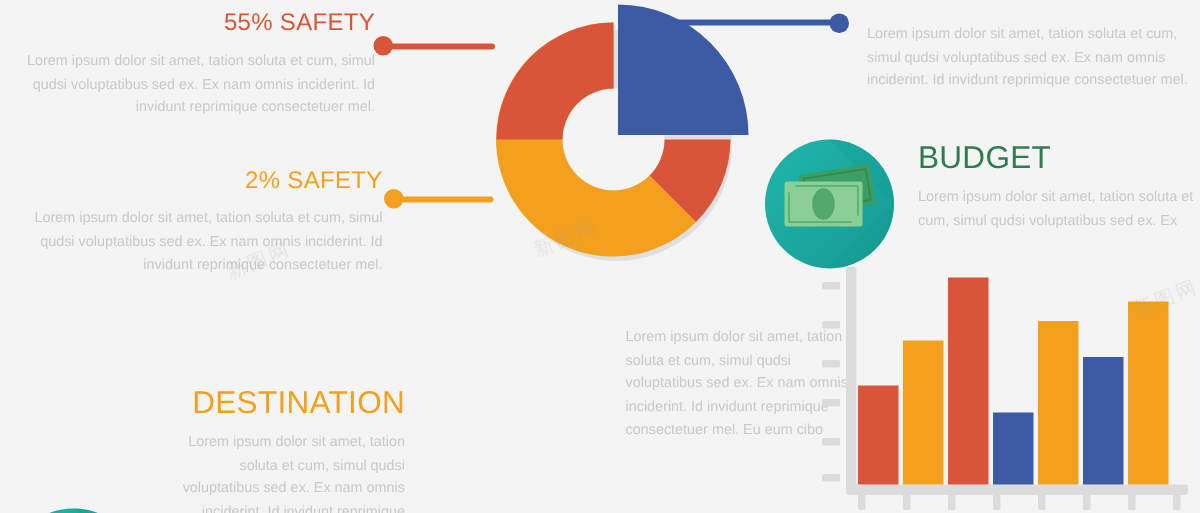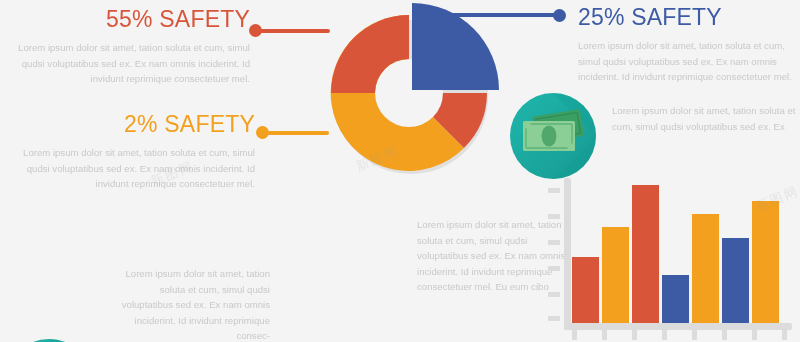--- a/index.html
+++ b/index.html
@@ -8,21 +8,21 @@
     background:#f4f4f4;
     font-family:"Liberation Sans", sans-serif;
     overflow:hidden;
     position:relative;
   }
   .stage{position:absolute;left:0;top:0;width:800px;height:342px;}
   .abs{position:absolute;}
 
   
   .heading{
-    font-size:23px;font-weight:400;letter-spacing:.2px;
+    font-size:16px;font-weight:400;letter-spacing:.2px;
     white-space:nowrap;line-height:1;
   }
   .heading.big{font-size:21px;}
   .body-text{
     font-size:9.6px;line-height:1.62;color:#c9c9c9;
   }
   .ta-right{text-align:right;}
   .ta-left{text-align:left;}
 
   .c-red{color:#d9553a;}
@@ -74,21 +74,20 @@
 
   <div class="abs ta-right" style="left:10px;top:113px;width:245px;">
     <div class="heading c-orange">2% SAFETY</div>
     <div class="body-text" style="margin-top:9px;">Lorem ipsum dolor sit amet, tation soluta et cum, simul qudsi voluptatibus sed ex. Ex nam omnis inciderint. Id invidunt reprimique consectetuer mel.</div>
   </div>
 
   <div class="abs leader-dot bg-orange" style="left:256px;top:126px;"></div>
   <div class="abs leader-line bg-orange" style="left:267px;top:130.5px;width:62px;"></div>
 
   <div class="abs ta-left" style="left:578px;top:6px;width:218px;">
-    <div class="heading c-blue">25% SAFETY</div>
     <div class="body-text" style="margin-top:9px;">Lorem ipsum dolor sit amet, tation soluta et cum, simul qudsi voluptatibus sed ex. Ex nam omnis inciderint. Id invidunt reprimique consectetuer mel.</div>
   </div>
 
   <div class="abs leader-line bg-blue" style="left:448px;top:13px;width:110px;"></div>
   <div class="abs leader-dot bg-blue" style="left:553px;top:9px;"></div>
 
   <div class="abs donut-wrap" style="left:313px;top:-2px;">
     <svg width="200" height="195" viewBox="0 0 200 195">
       <defs>
         <mask id="donutHole">
@@ -128,20 +127,21 @@
 
         <rect x="14" y="29" width="52" height="30" rx="1.5" fill="#8ccf96"></rect>
         <rect x="17" y="32" width="46" height="24" rx="1" fill="none" stroke="#5fb377" stroke-width="1.4"></rect>
         <ellipse cx="40" cy="44" rx="7.5" ry="10.5" fill="#52a86c"></ellipse>
         <circle cx="18.5" cy="33.5" r="3.2" fill="#8ccf96"></circle>
         <circle cx="61.5" cy="54.5" r="3.2" fill="#8ccf96"></circle>
       </g>
     </svg>
   </div>
   <div class="abs ta-left" style="left:612px;top:95px;width:185px;">
+    <div class="heading big c-green">BUDGET</div>
     <div class="body-text" style="margin-top:8px;">Lorem ipsum dolor sit amet, tation soluta et cum, simul qudsi voluptatibus sed ex. Ex</div>
   </div>
 
   <div class="abs icon-circle" style="left:3px;top:250px;width:92px;height:92px;">
     <svg width="92" height="92" viewBox="0 0 92 92">
       <defs>
         <linearGradient id="tealg2" x1="0" y1="0" x2="1" y2="1">
           <stop offset="0%" stop-color="#21b4a8"></stop>
           <stop offset="100%" stop-color="#14998f"></stop>
         </linearGradient>
@@ -169,20 +169,21 @@
         <circle cx="43" cy="40" r="8" fill="#bdbdbd"></circle>
 
         <circle cx="43" cy="21" r="1.5" fill="#8d8d8d"></circle>
         <circle cx="43" cy="59" r="1.5" fill="#8d8d8d"></circle>
         <circle cx="24" cy="40" r="1.5" fill="#8d8d8d"></circle>
         <circle cx="62" cy="40" r="1.5" fill="#8d8d8d"></circle>
       </g>
     </svg>
   </div>
   <div class="abs ta-right" style="left:108px;top:258px;width:162px;">
+    <div class="heading big c-orange">DESTINATION</div>
     <div class="body-text" style="margin-top:8px;">Lorem ipsum dolor sit amet, tation soluta et cum, simul qudsi voluptatibus sed ex. Ex nam omnis inciderint. Id invidunt reprimique consec-</div>
   </div>
 
 
   <div class="abs ta-left" style="left:417px;top:208px;width:150px;">
     <div class="body-text" style="margin-top:9px;">Lorem ipsum dolor sit amet, tation soluta et cum, simul qudsi voluptatibus sed ex. Ex nam omnis inciderint. Id invidunt reprimique consectetuer mel. Eu eum cibo</div>
   </div>
 
   <div class="abs" style="left:540px;top:178px;width:252px;height:164px;">
 

